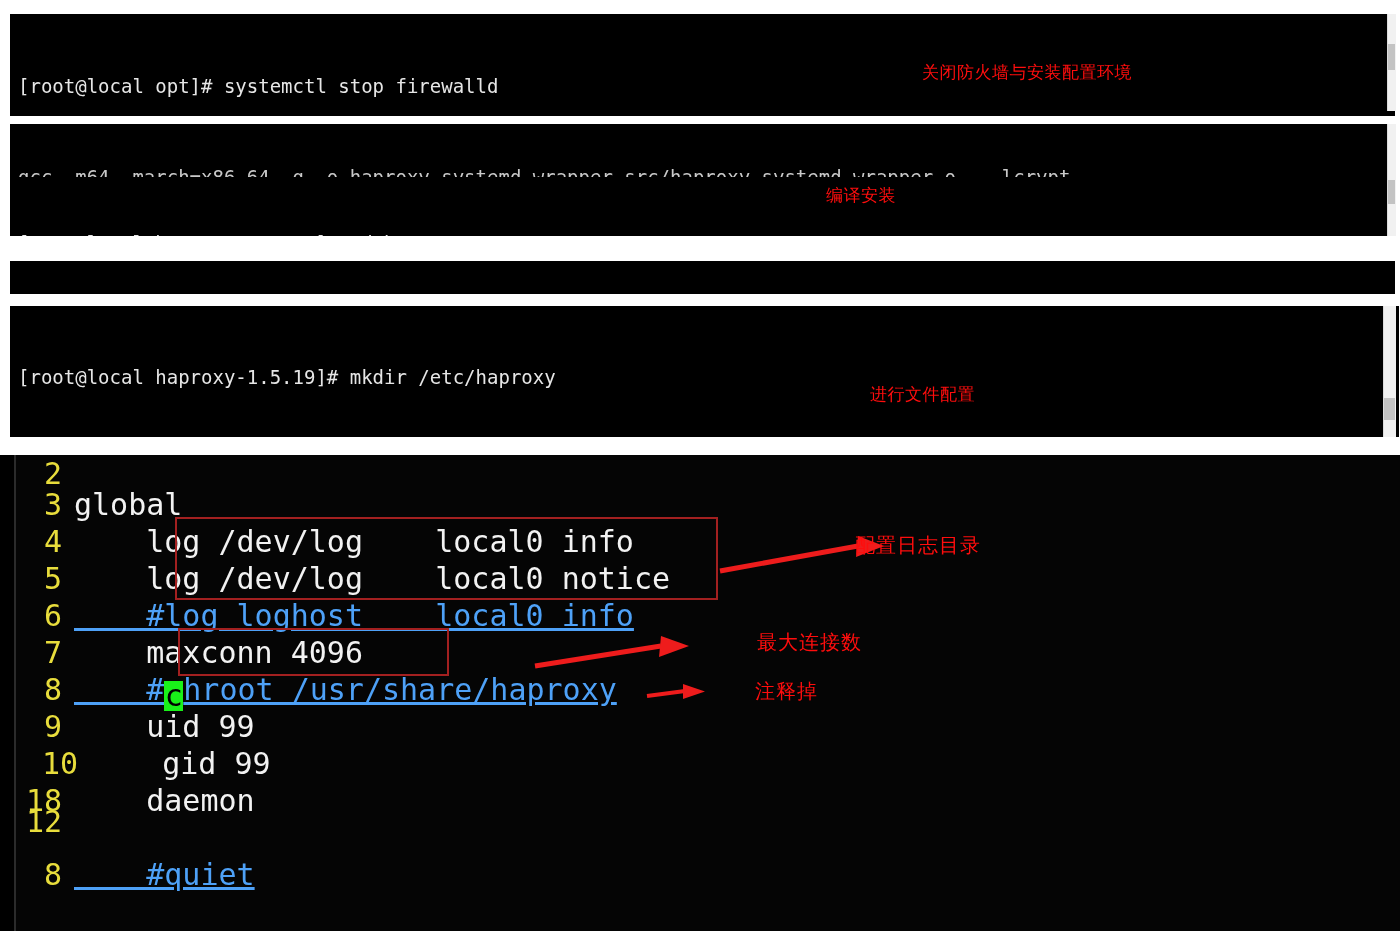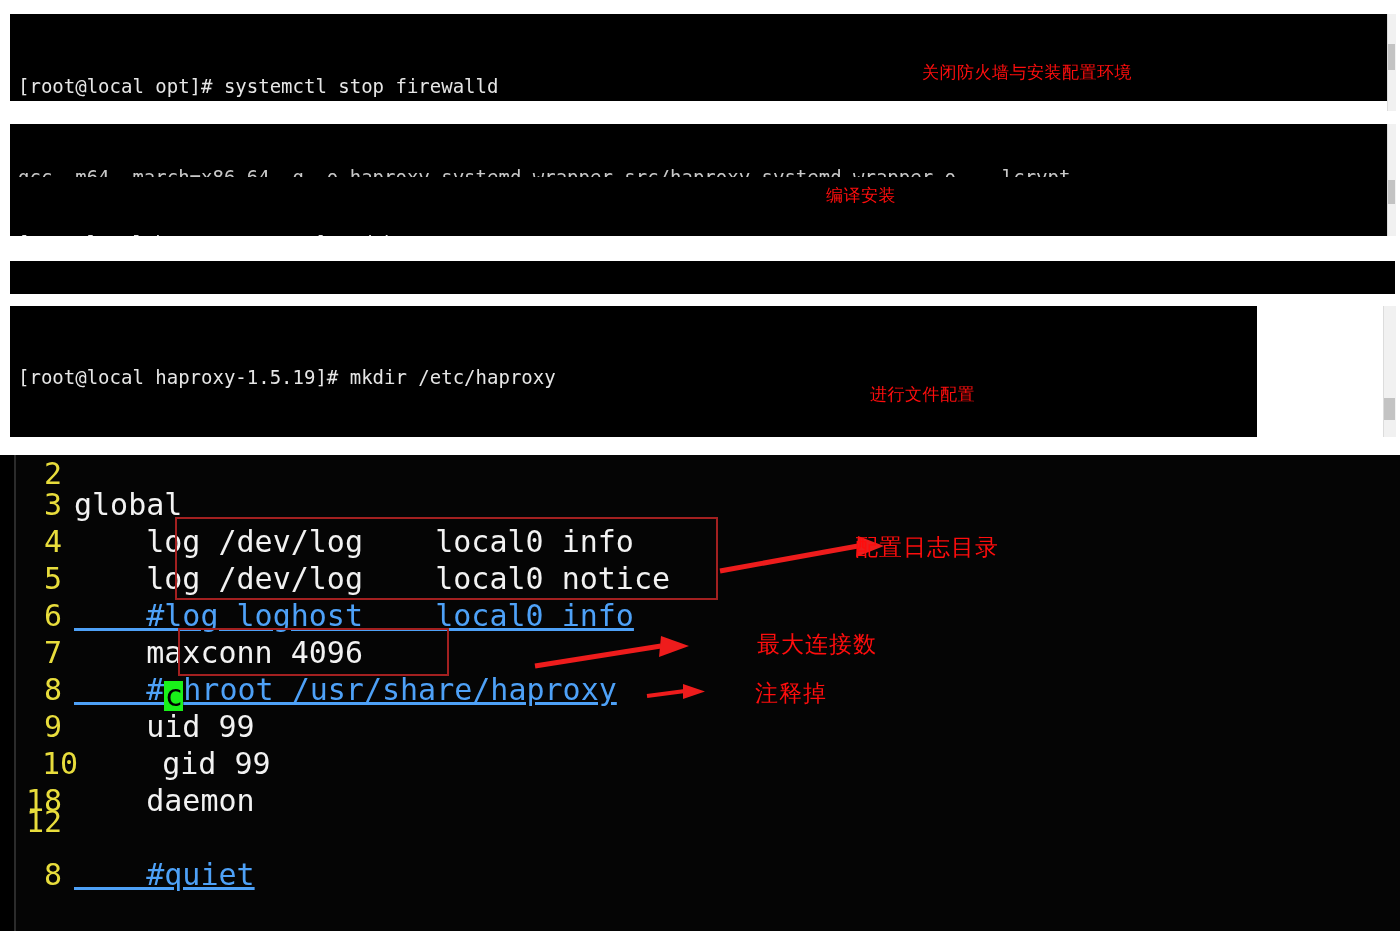--- a/index.html
+++ b/index.html
@@ -37,21 +37,21 @@
   
   .ann {
     position: absolute;
     color: #ff0d0d;
     font-family: "DejaVu Sans", "Liberation Sans", sans-serif;
     font-size: 17px;
     font-weight: 400;
     white-space: nowrap;
     letter-spacing: .5px;
   }
-  .ann.big { font-size: 23px; letter-spacing: 1px; }
+  .ann.big { font-size: 20px; letter-spacing: 1px; }
 
   
   .sb-track {
     position: absolute;
     background: #f1f1f1;
     border-left: 1px solid #dcdcdc;
   }
   .sb-thumb {
     position: absolute;
     background: #c3c3c3;
@@ -114,21 +114,21 @@
   }
 
   
   .arrow { position: absolute; pointer-events: none; }
 </style>
 </head>
 <body>
 
 <div id="page">
 
-  <div class="term" style="left:10px; top:14px; width:1385px; height:87px; padding:6px 0 0 8px;">
+  <div class="term" style="left:10px; top:14px; width:1385px; height:102px; padding:6px 0 0 8px;">
     <div class="line">[root@local opt]# systemctl stop firewalld</div>
     
     
   </div>
   <div class="ann" style="left:922px; top:61px;">关闭防火墙与安装配置环境</div>
   <div class="sb-track" style="left:1387px; top:14px; width:9px; height:97px;"></div>
   <div class="sb-thumb" style="left:1388px; top:44px; width:7px; height:26px;"></div>
 
   <div class="term" style="left:10px; top:124px; width:1385px; height:112px; padding:0 0 0 8px;">
     <div class="line clipped-top">gcc -m64 -march=x86-64 -g -o haproxy-systemd-wrapper src/haproxy-systemd-wrapper.o   -lcrypt</div>
@@ -137,21 +137,21 @@
     
   </div>
   <div class="ann" style="left:826px; top:184px;">编译安装</div>
   <div class="sb-track" style="left:1387px; top:124px; width:9px; height:112px;"></div>
   <div class="sb-thumb" style="left:1388px; top:180px; width:7px; height:24px;"></div>
 
   <div class="term" style="left:10px; top:261px; width:1385px; height:33px; padding:3px 0 0 8px;">
     
   </div>
 
-  <div class="term" style="left:10px; top:306px; width:1247px; height:131px; padding:5px 0 0 8px;">
+  <div class="term" style="left:10px; top:306px; width:1389px; height:131px; padding:5px 0 0 8px;">
     <div class="line">[root@local haproxy-1.5.19]# mkdir /etc/haproxy</div>
     
     
     
   </div>
   <div class="ann" style="left:870px; top:383px;">进行文件配置</div>
   <div class="sb-track" style="left:1383px; top:306px; width:13px; height:131px;"></div>
   <div class="sb-thumb" style="left:1384px; top:398px; width:11px; height:22px;"></div>
 
   <div id="vim">

